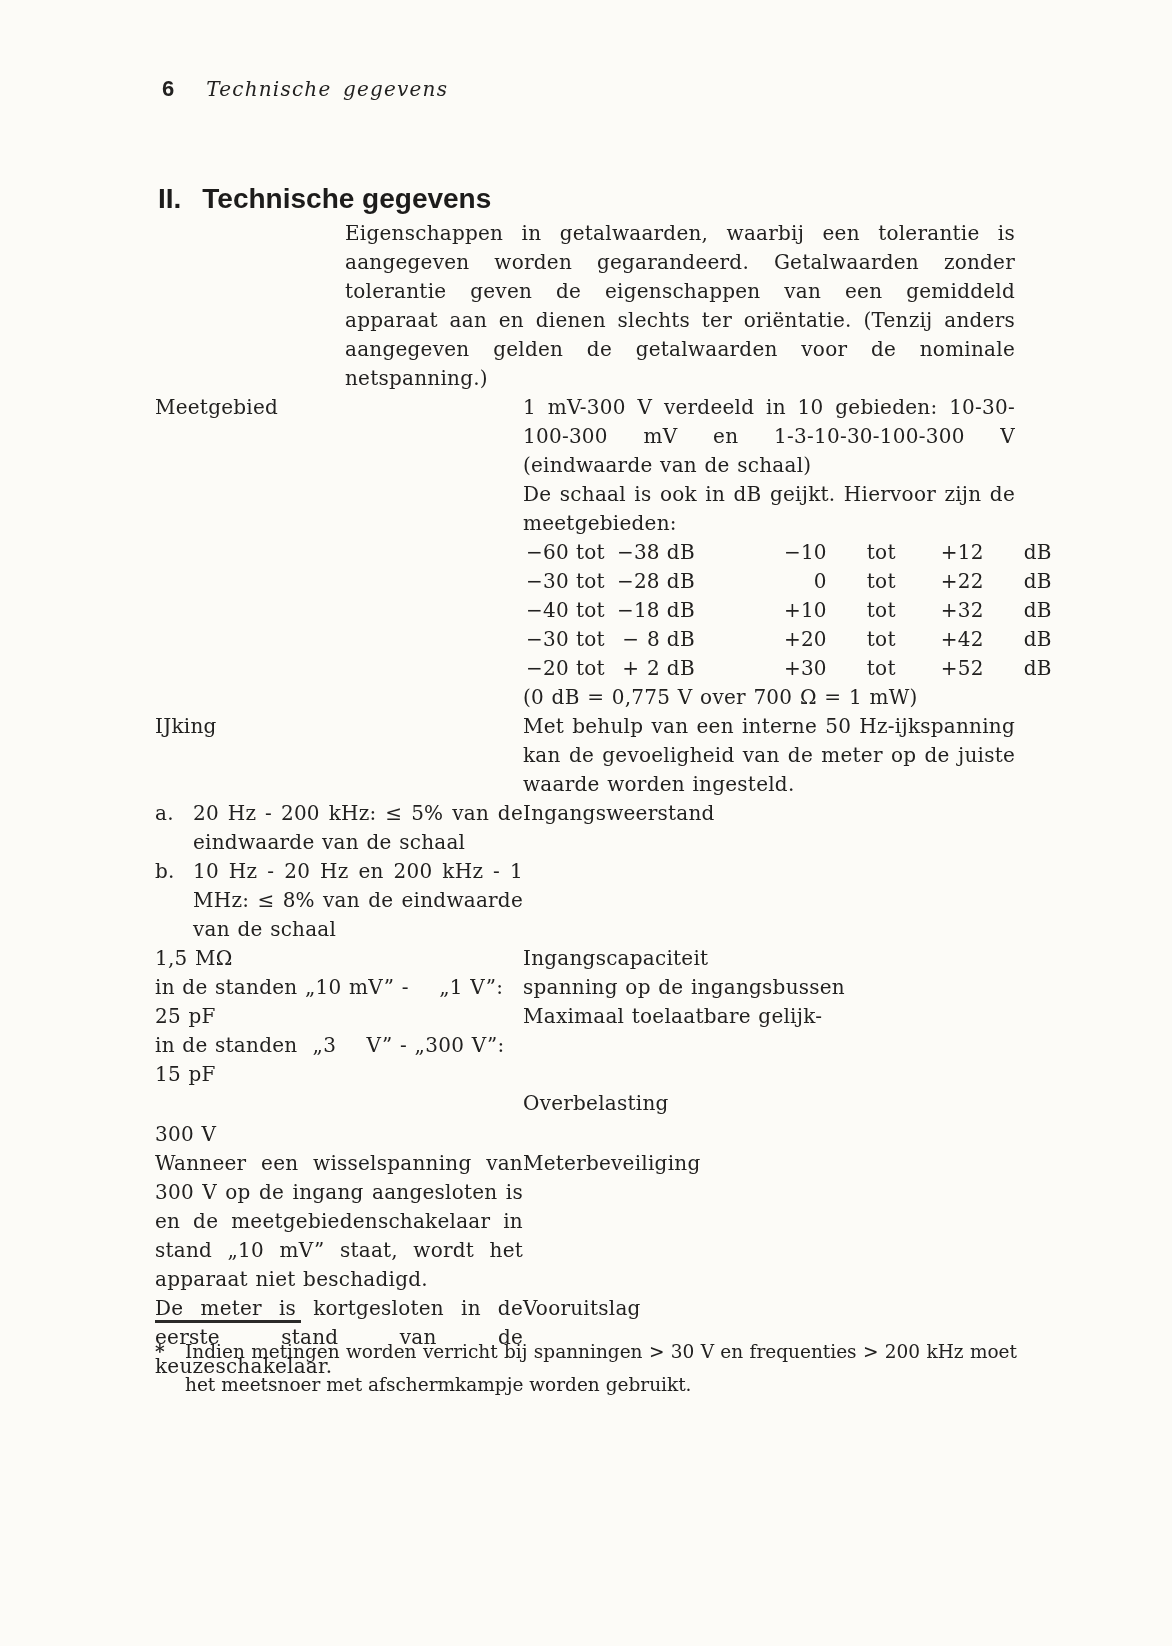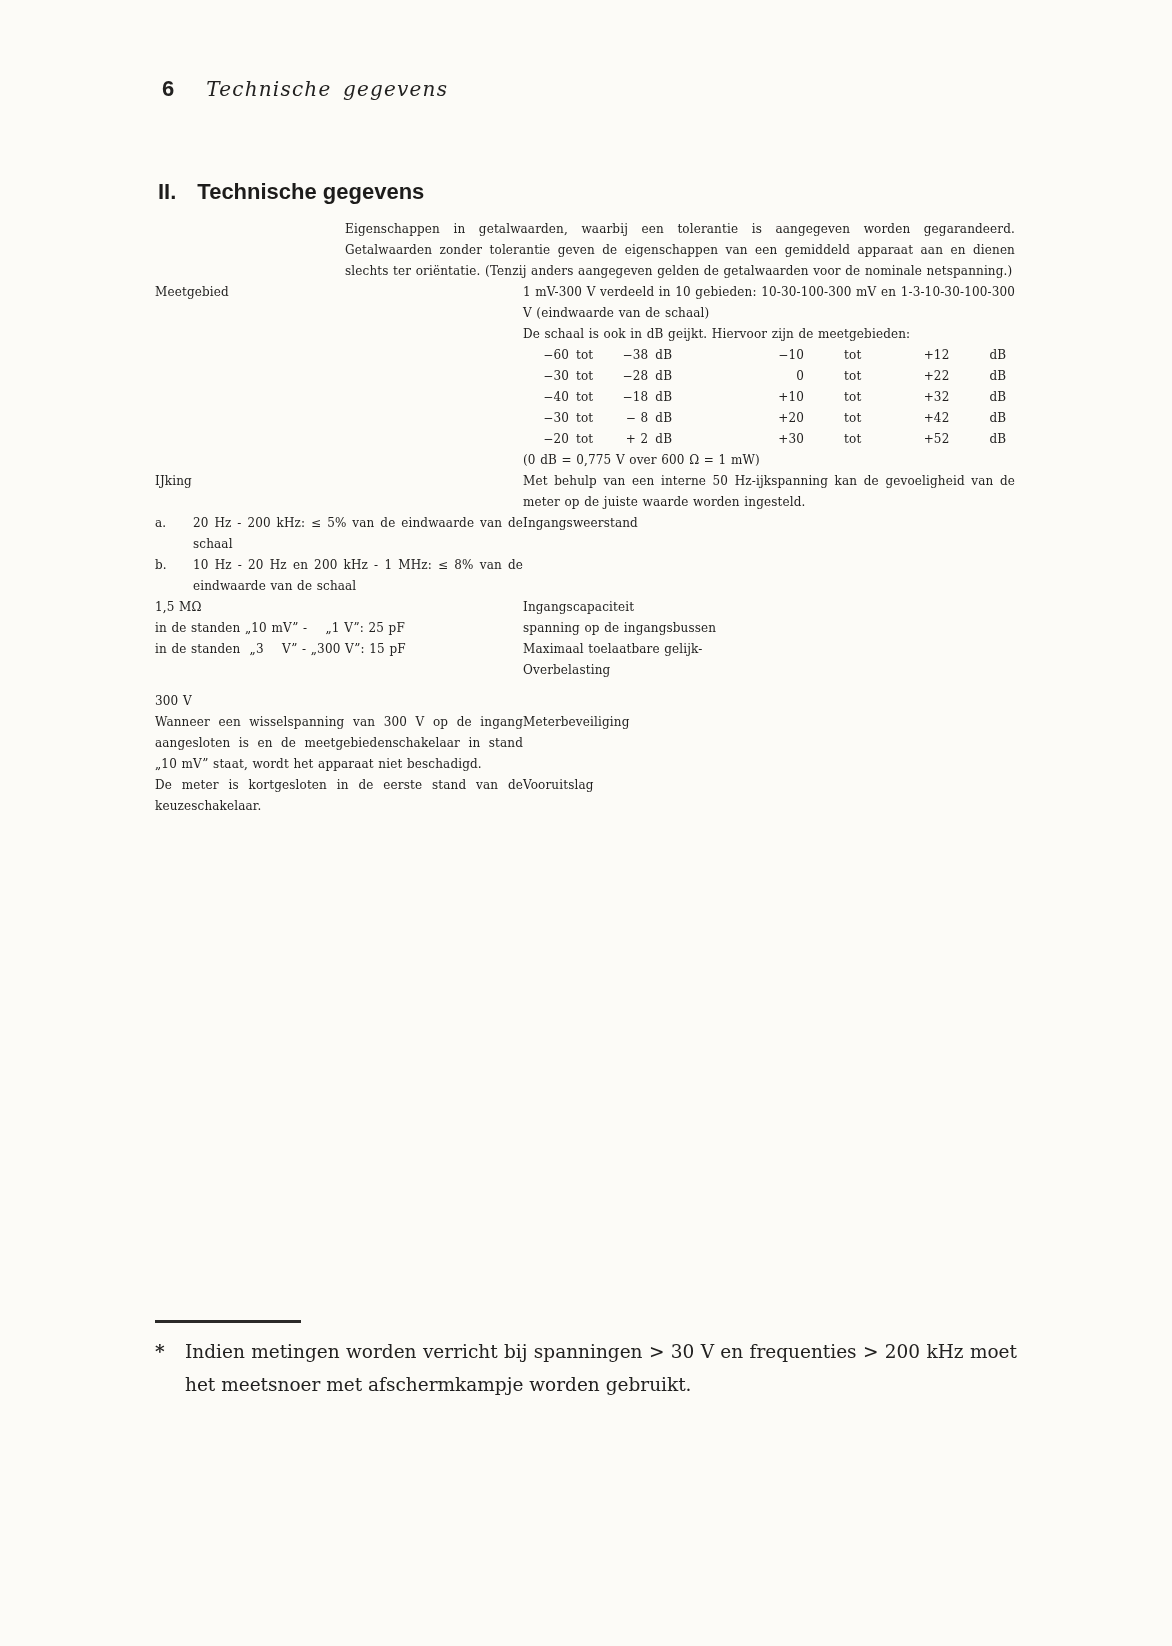--- a/index.html
+++ b/index.html
@@ -28,30 +28,30 @@
   .running-title {
     font-style: italic; font-size: 20px;
     margin-left: 32px;
     letter-spacing: 0.06em; word-spacing: 0.2em;
   }
 
   
   .section-title {
     position: absolute; top: 164px; left: 158px;
     font-family: "Liberation Sans", sans-serif;
-    font-weight: 700; font-size: 22px;
+    font-weight: 700; font-size: 28px;
     color: #1d1c1b;
     text-align: right;
   }
   .sec-num { margin-right: 21px; }
 
   
   .content {
     position: absolute; left: 155px; top: 219px; width: 860px;
-    font-size: 12px; line-height: 21px;
+    font-size: 20px; line-height: 29px;
     letter-spacing: 0.012em; word-spacing: 0.05em;
   }
   p { margin: 0; }
   .intro { margin-left: 190px; text-align: justify; }
 
   .spec-grid { display: grid; grid-template-columns: 368px 492px; }
   .spec-label { padding-right: 24px; }
   .spec-value { text-align: justify; }
   .plain { text-align: left; }
 
@@ -178,21 +178,21 @@
             </span>
             <span class="db-cell right-col">
               <span class="num">+30</span>
               <span class="word">tot</span>
               <span class="num">+52</span>
               <span class="word">dB</span>
             </span>
           </div>
         </div>
 
-        <p class="plain">(0 dB = 0,775 V over 600 Ω = 1 mW)</p>
+        <p class="plain">(0 dB = 0,775 V over 700 Ω = 1 mW)</p>
       </div>
 
       <div class="spec-label">IJking</div>
       <div class="spec-value">Met behulp van een interne 50 Hz-ijkspanning kan de gevoeligheid van de meter op de juiste waarde worden ingesteld.</div>
 
       <div class="spec-value">
         <div class="ab-item">
           <span class="ab-marker">a.</span>
           <span class="ab-text">20 Hz - 200 kHz: ≤ 5% van de eindwaarde van de schaal</span>
         </div>

